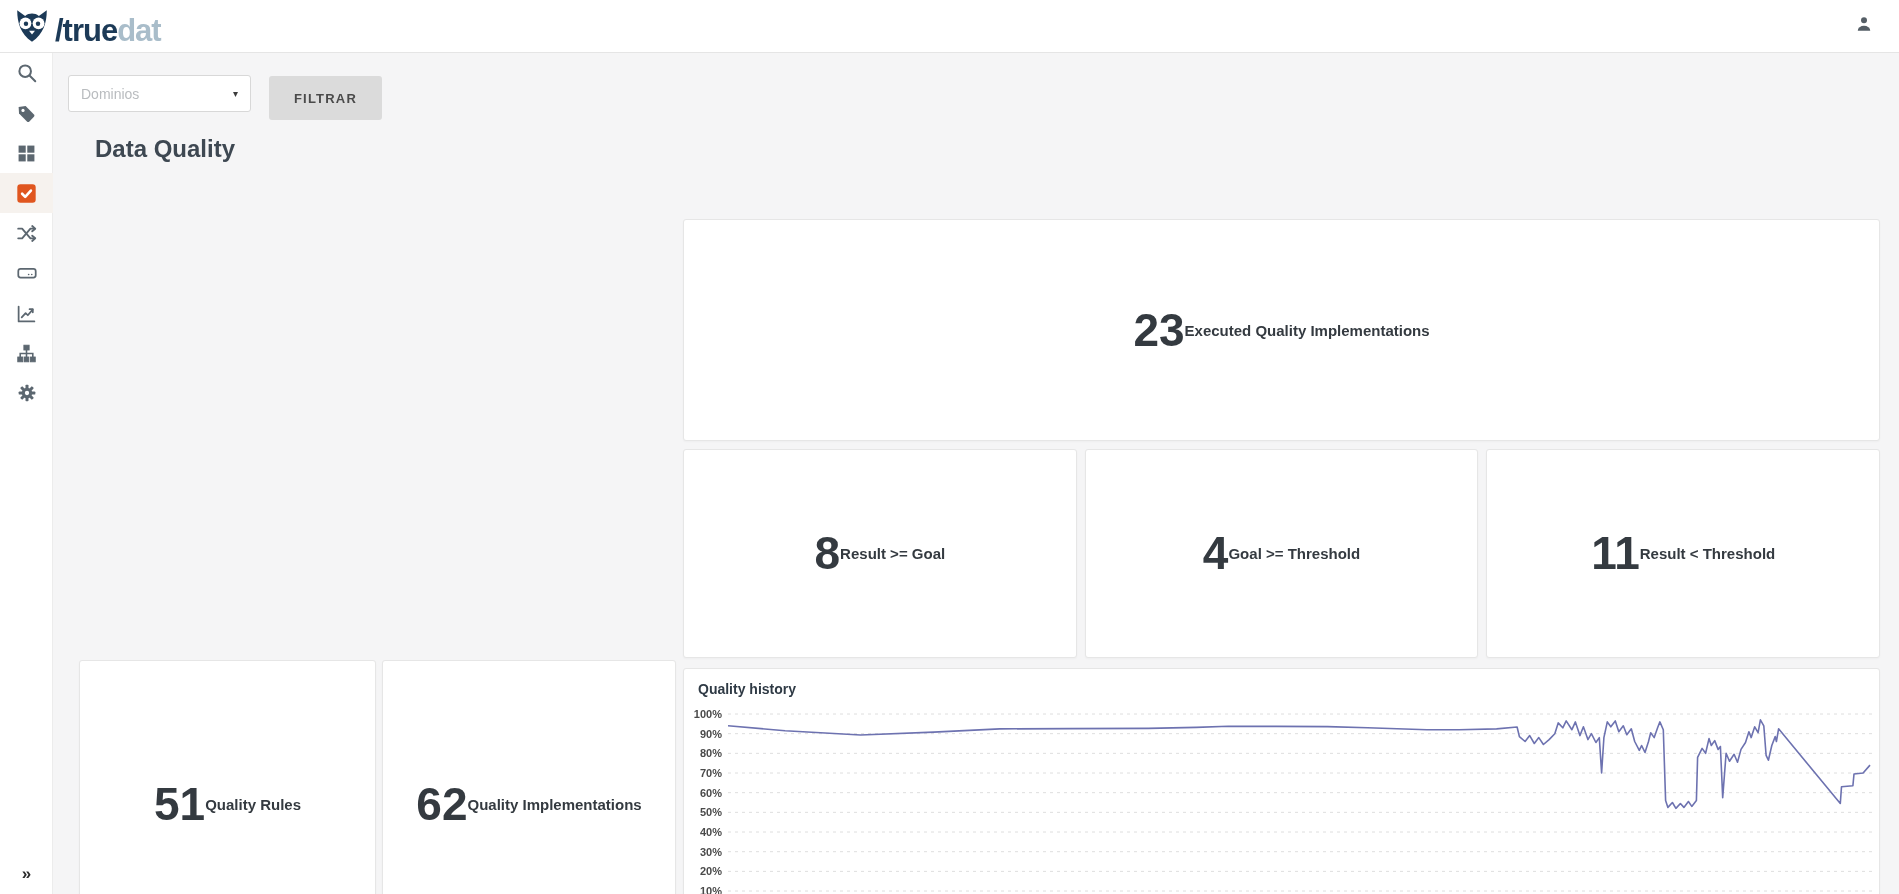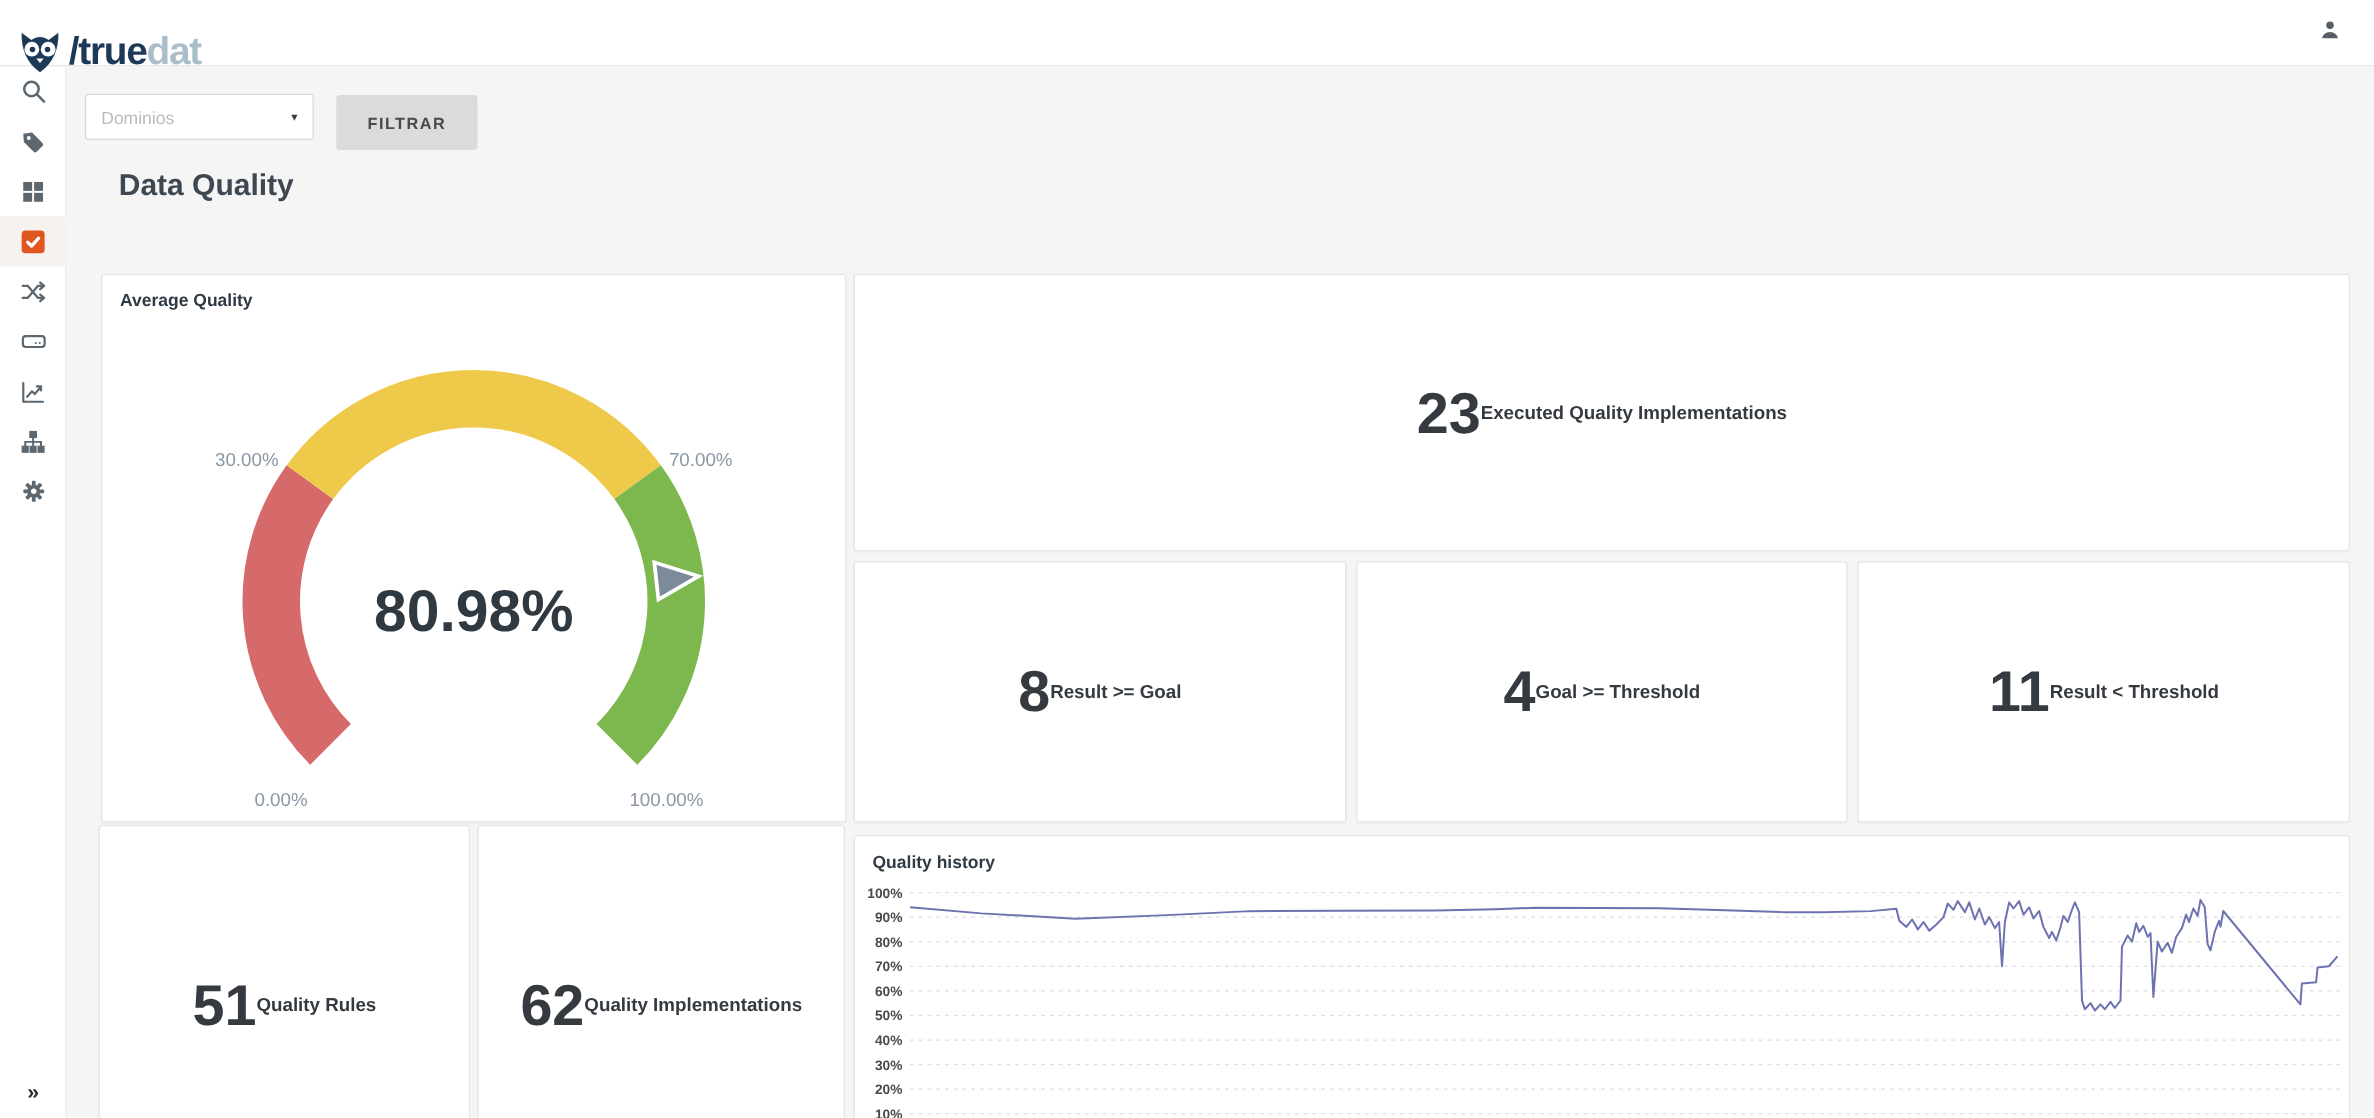--- a/index.html
+++ b/index.html
@@ -2,21 +2,21 @@
 <html><head>
 <meta charset="utf-8">
 <style>
   * { margin:0; padding:0; box-sizing:border-box; }
   html,body { width:1899px; height:894px; overflow:hidden; background:#fff;
     font-family:"Liberation Sans", sans-serif; }
 
   
   .header { position:absolute; left:0; top:0; width:1899px; height:53px;
     background:#fff; border-bottom:1px solid #e5e5e5; z-index:10; }
-  .logo { position:absolute; left:13px; top:23px; display:flex; align-items:flex-start; }
+  .logo { position:absolute; left:13px; top:7px; display:flex; align-items:flex-end; }
   .logo-text { font-size:31px; font-weight:700; letter-spacing:-1px; margin-left:4px; }
   .logo-text .p1 { color:#1c3a57; }
   .logo-text .p2 { color:#a9bdca; }
   .user-btn { position:absolute; right:22px; top:13px; width:26px; height:26px;
     display:flex; align-items:center; justify-content:center; cursor:pointer; }
 
   
   .sidebar { position:absolute; left:0; top:53px; width:53px; height:841px;
     background:#fff; border-right:1px solid #ececec; z-index:9; }
   .side-item { width:53px; height:40px; display:flex; align-items:center;
@@ -201,34 +201,20 @@
 <div class="main">
 
   <div class="select-box">
     <span class="ph">Dominios</span>
     <span class="caret">▾</span>
   </div>
   <button class="filter-btn">FILTRAR</button>
 
   <div class="page-title">Data Quality</div>
 
-  <div class="card" id="card-gauge">
-    <div class="card-title">Average Quality</div>
-    <svg id="gauge-svg" width="596" height="439" viewBox="0 0 596 439">
-        <path d="M 182.44870144777929 375.5512985522207 A 162 162 0 0 1 165.93924691125852 165.77878912861934" fill="none" stroke="#d66a6a" stroke-width="46"></path>
-        <path d="M 165.93924691125852 165.77878912861934 A 162 162 0 0 1 428.0607530887415 165.77878912861934" fill="none" stroke="#eec94a" stroke-width="46"></path>
-        <path d="M 428.0607530887415 165.77878912861934 A 162 162 0 0 1 411.5512985522207 375.5512985522207" fill="none" stroke="#7db84e" stroke-width="46"></path>
-        <text x="142.85072170133262" y="425.14927829866735" text-anchor="middle" fill="#8b98a6" font-size="15" font-family="Liberation Sans, sans-serif">0.00%</text>
-        <text x="140.85972008563516" y="152.55744630755265" text-anchor="end" fill="#8b98a6" font-size="15" font-family="Liberation Sans, sans-serif">30.00%</text>
-        <text x="453.1402799143649" y="152.55744630755268" text-anchor="start" fill="#8b98a6" font-size="15" font-family="Liberation Sans, sans-serif">70.00%</text>
-        <text x="451.14927829866735" y="425.14927829866735" text-anchor="middle" fill="#8b98a6" font-size="15" font-family="Liberation Sans, sans-serif">100.00%</text>
-        <polygon points="476.88813362825067,240.9685402492824 441.43692677951435,229.82349951503178 444.7570582299095,259.63921227109546" fill="#7d8a99" stroke="#fff" stroke-width="3"></polygon>
-        <text x="297" y="285" text-anchor="middle" fill="#303840" font-size="47" font-weight="700" font-family="Liberation Sans, sans-serif">80.98%</text>
-      </svg>
-  </div>
 
   <div class="card" id="card-exec">
     <div class="stat">
       <div class="num">23</div>
       <div class="lbl">Executed Quality Implementations</div>
     </div>
   </div>
 
   <div class="mid-row">
     <div class="card">

